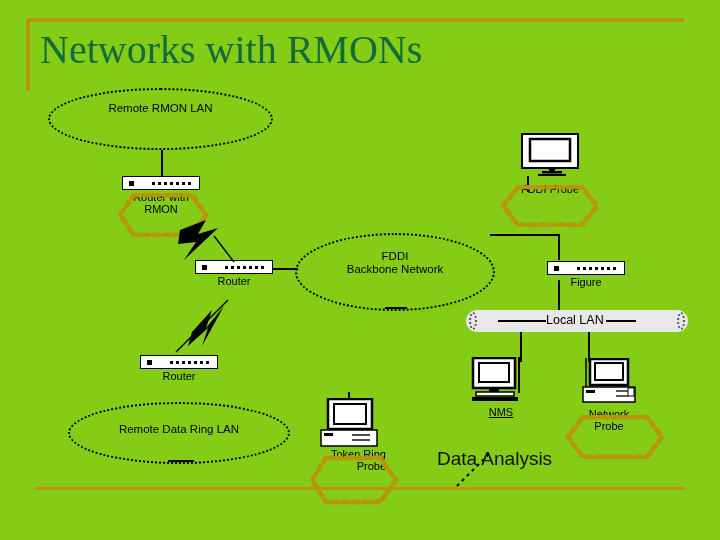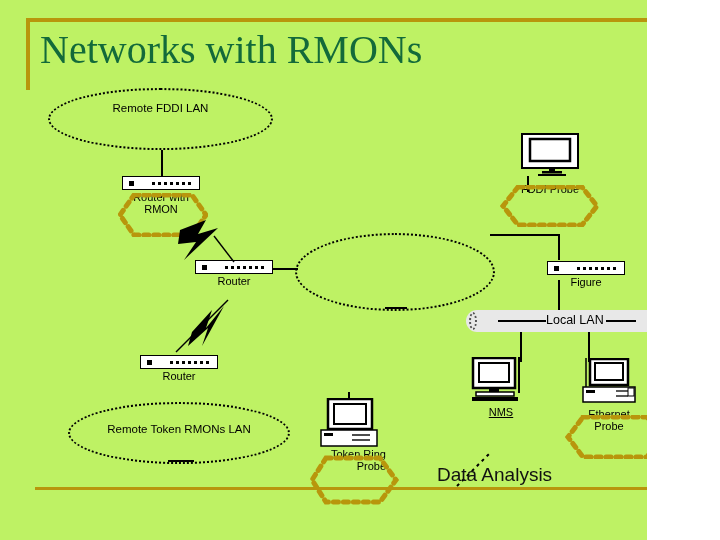--- a/index.html
+++ b/index.html
@@ -2,23 +2,23 @@
 <html><head>
 <meta charset="utf-8">
 <style>
   html, body {
     margin: 0;
     padding: 0;
     background: #ffffff;
   }
   #slide {
     position: relative;
-    width: 647px;
+    width: 720px;
     height: 540px;
-    background: #bef264;
+    background: #84cc16;
     overflow: hidden;
     font-family: "Liberation Sans", sans-serif;
   }
 
   
   #title-rule-top {
     position: absolute;
     left: 26px;
     top: 18px;
     width: 658px;
@@ -165,44 +165,46 @@
     top: 480px;
     font-family: "Liberation Sans", sans-serif;
     font-size: 11.5px;
     font-weight: bold;
     color: #000;
     white-space: nowrap;
   }
   #data-analysis {
     position: absolute;
     left: 437px;
-    top: 464px;
+    top: 448px;
     font-family: "Liberation Sans", sans-serif;
     font-size: 19px;
     color: #111;
     white-space: nowrap;
   }
 </style>
 </head>
 <body>
 
 <div id="slide">
 
   <div id="title-rule-top"></div>
   <div id="title-rule-left"></div>
   <div id="page-title">Networks with RMONs</div>
   <div id="bottom-rule"></div>
 
   <div class="cloud" style="left:48px; top:88px; width:225px; height:62px;"></div>
-  <div class="cloud-label lbl" style="left:48px; top:102px; width:225px;">Remote FDDI LAN</div>
+  <div class="cloud-label lbl" style="left:48px; top:102px; width:225px;">Remote RMON LAN</div>
 
   <div class="cloud" style="left:295px; top:233px; width:200px; height:78px;"></div>
+  <div class="cloud-label lbl" style="left:295px; top:250px; width:200px;">FDDI
+Backbone Network</div>
 
   <div class="cloud" style="left:68px; top:402px; width:222px; height:62px;"></div>
-  <div class="cloud-label lbl" style="left:68px; top:423px; width:222px;">Remote Token RMONs LAN</div>
+  <div class="cloud-label lbl" style="left:68px; top:423px; width:222px;">Remote Data Ring LAN</div>
 
   <div class="vline" style="left:161px; top:150px; height:28px;"></div>
   <div class="hline" style="left:268px; top:268px; width:30px;"></div>
   <div class="hline" style="left:490px; top:234px; width:68px;"></div>
   <div class="vline" style="left:558px; top:234px; height:26px;"></div>
   <div class="vline" style="left:558px; top:280px; height:30px;"></div>
   <div class="vline" style="left:527px; top:176px; height:16px;"></div>
   <div class="vline" style="left:520px; top:332px; height:30px;"></div>
   <div class="vline" style="left:588px; top:332px; height:30px;"></div>
   <div class="hline" style="left:168px; top:460px; width:26px;"></div>
@@ -256,21 +258,21 @@
   <svg style="position:absolute; left:578px; top:358px;" width="62" height="50" viewBox="0 0 62 50">
     <rect x="12" y="1" width="38" height="26" fill="#fff" stroke="#000" stroke-width="2.5"></rect>
     <rect x="17" y="5" width="28" height="17" fill="#fff" stroke="#000" stroke-width="2"></rect>
     <line x1="8" y1="0" x2="8" y2="30" stroke="#000" stroke-width="1.5"></line>
     <rect x="5" y="29" width="52" height="15" fill="#fff" stroke="#000" stroke-width="1.5"></rect>
     <rect x="8" y="32" width="9" height="3" fill="#000"></rect>
     <line x1="38" y1="33" x2="50" y2="33" stroke="#000" stroke-width="1.3"></line>
     <line x1="38" y1="38" x2="50" y2="38" stroke="#000" stroke-width="1.3"></line>
     <rect x="50" y="30" width="6" height="8" fill="#fff" stroke="#000" stroke-width="1"></rect>
   </svg>
-  <div class="lbl" style="left:578px; top:408px; width:62px;">Ethernet
+  <div class="lbl" style="left:578px; top:408px; width:62px;">Network
 Probe</div>
 
   <svg style="position:absolute; left:318px; top:398px;" width="62" height="52" viewBox="0 0 62 52">
     <rect x="10" y="1" width="44" height="30" fill="#fff" stroke="#000" stroke-width="2.5"></rect>
     <rect x="16" y="6" width="32" height="20" fill="#fff" stroke="#000" stroke-width="2"></rect>
     <rect x="3" y="32" width="56" height="16" fill="#fff" stroke="#000" stroke-width="1.5"></rect>
     <rect x="6" y="35" width="9" height="3" fill="#000"></rect>
     <line x1="34" y1="37" x2="52" y2="37" stroke="#000" stroke-width="1.4"></line>
     <line x1="34" y1="42" x2="52" y2="42" stroke="#000" stroke-width="1.4"></line>
   </svg>

